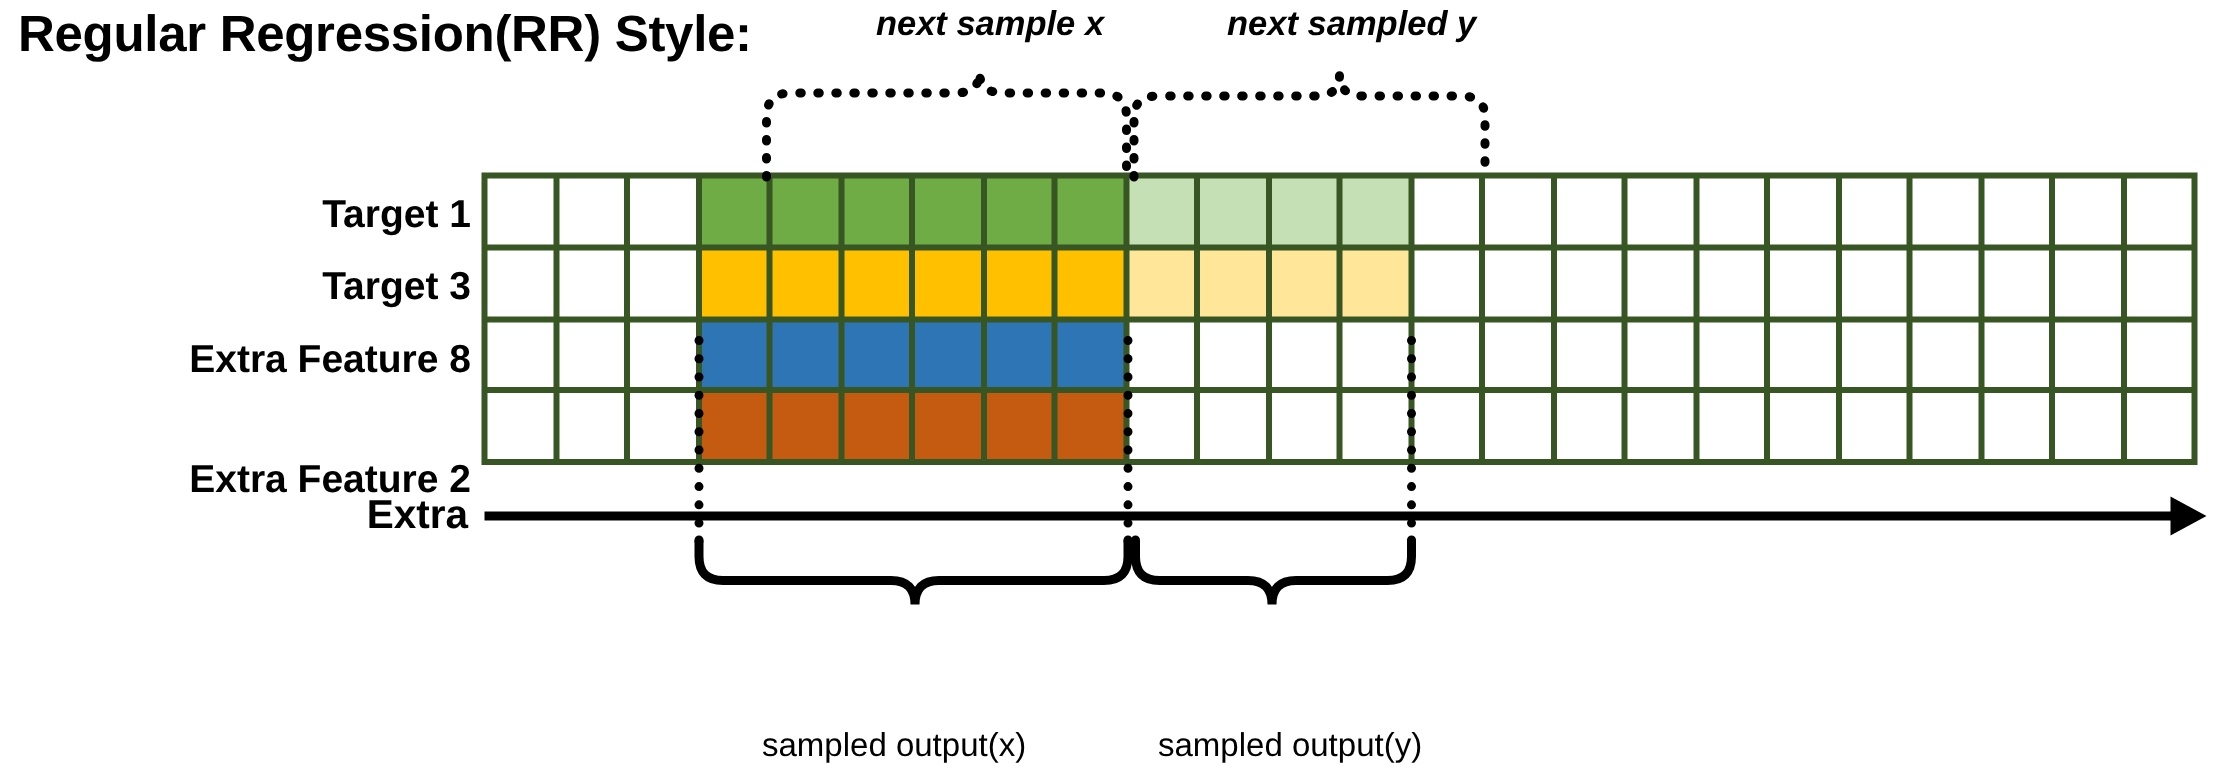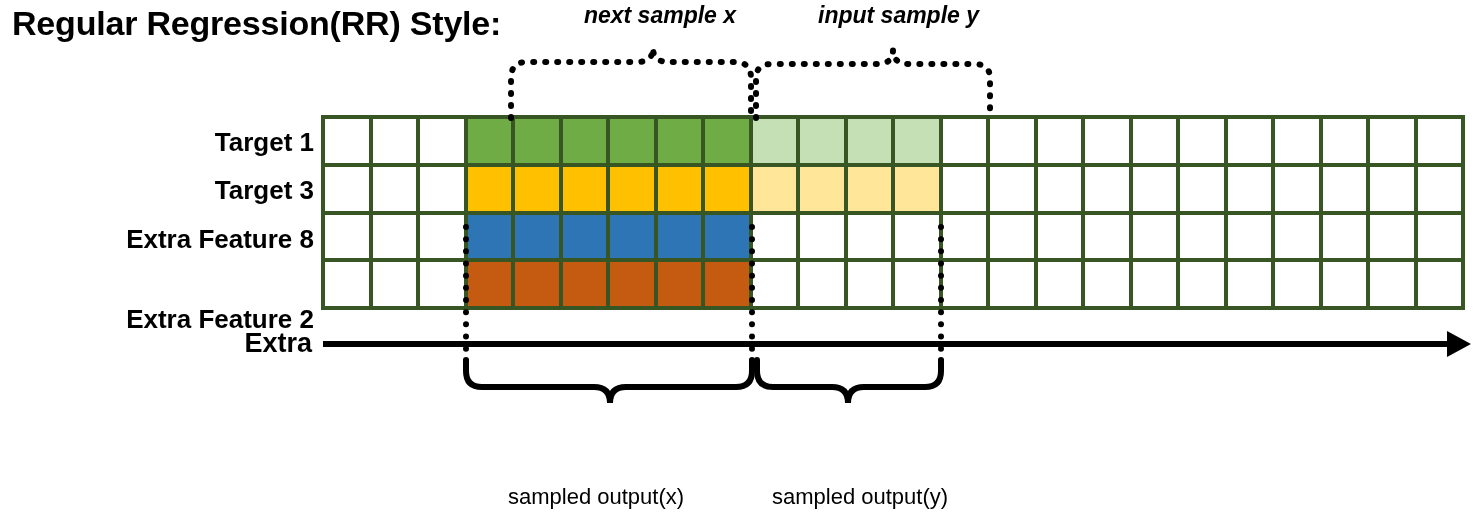--- a/index.html
+++ b/index.html
@@ -169,21 +169,21 @@
 
 <svg id="top-braces" viewBox="0 0 1476 125" xmlns="http://www.w3.org/2000/svg">
   <g fill="none" stroke="#000" stroke-width="6" stroke-linecap="round" stroke-dasharray="1 11">
     <path d="M511,118 L511,78 Q511,62 527,62 L637,62 Q653,62 653,48
                                              Q653,62 669,62 L735,62 Q751,62 751,78 L751,118"></path>
     <path d="M756,118 L756,78 Q756,64 772,64 L877,64 Q893,64 893,50
                                              Q893,64 909,64 L974,64 Q990,64 990,78 L990,118"></path>
   </g>
 </svg>
 <div class="brace-cap tc1">next sample x</div>
-<div class="brace-cap tc2">input sample y</div>
+<div class="brace-cap tc2">next sampled y</div>
 
 <svg id="bot-braces" viewBox="0 0 1476 70" xmlns="http://www.w3.org/2000/svg">
   <g fill="none" stroke="#000" stroke-width="6" stroke-linecap="round">
     <path d="M466,5 L466,16 Q466,32 482,32 L594,32 Q610,32 610,48
                                               Q610,32 626,32 L736,32 Q752,32 752,16 L752,5"></path>
     <path d="M757,5 L757,16 Q757,32 773,32 L832,32 Q848,32 848,48
                                               Q848,32 864,32 L925,32 Q941,32 941,16 L941,5"></path>
   </g>
 </svg>
 

